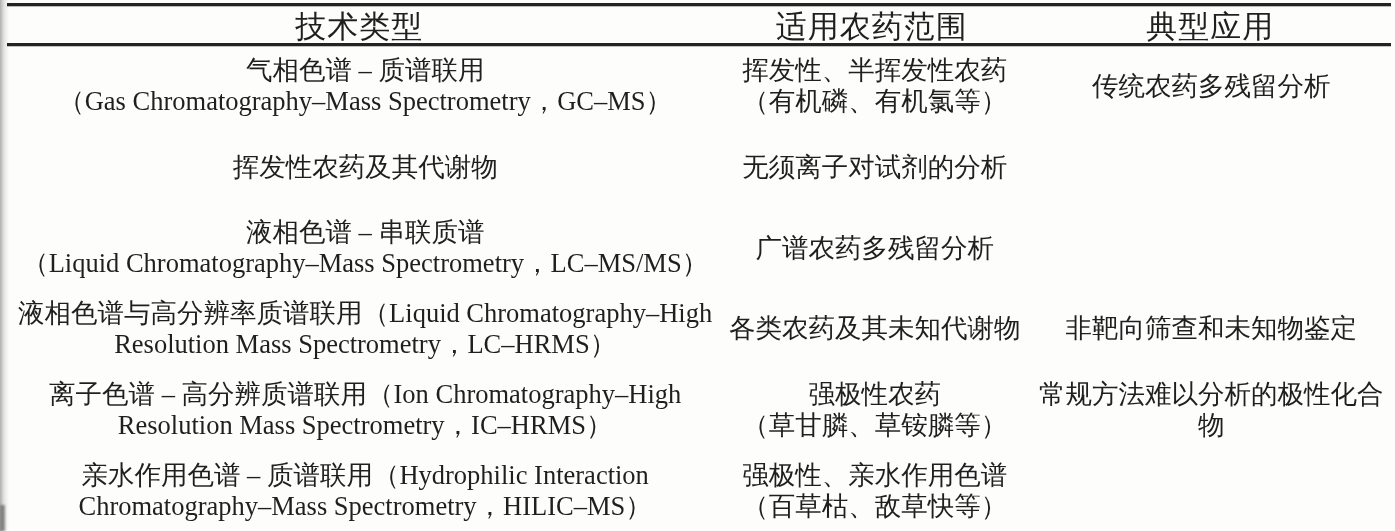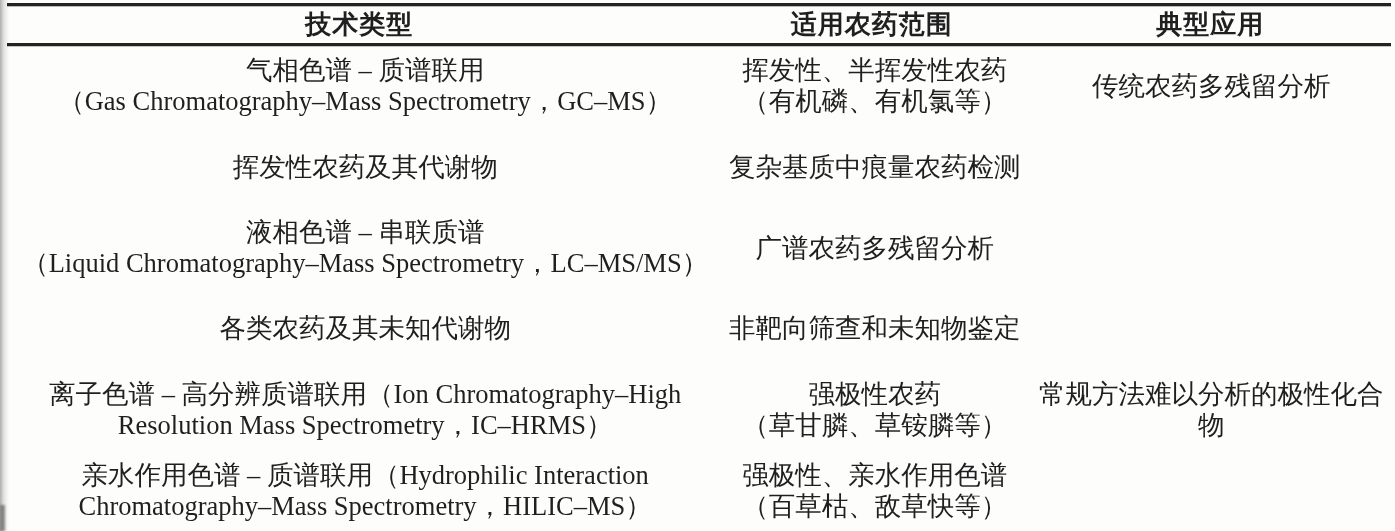--- a/index.html
+++ b/index.html
@@ -56,23 +56,22 @@
     position: absolute;
     top: 6px;
     left: 0;
     width: 100%;
     height: 37px;
   }
   .header-cell {
     display: flex;
     align-items: center;
     justify-content: center;
-    font-size: 26px;
+    font-size: 31px;
     letter-spacing: 1px;
-    font-weight: bold;
   }
   .body-rows {
     position: absolute;
     top: 46px;
     bottom: 0;
     left: 0;
     width: 100%;
     display: flex;
     flex-direction: column;
   }
@@ -120,34 +119,36 @@
 （Gas Chromatography–Mass Spectrometry，GC–MS）</div>
         <div class="cell">挥发性、半挥发性农药
 （有机磷、有机氯等）</div>
         <div class="cell">传统农药多残留分析</div>
       </div>
     </div>
 
     <div class="body-row">
       <div class="grid row-grid">
         <div class="cell">挥发性农药及其代谢物</div>
-        <div class="cell">复杂基质中痕量农药检测</div>
+        <div class="cell">无须离子对试剂的分析</div>
       </div>
     </div>
 
     <div class="body-row">
       <div class="grid row-grid">
         <div class="cell">液相色谱 – 串联质谱
 （Liquid Chromatography–Mass Spectrometry，LC–MS/MS）</div>
         <div class="cell">广谱农药多残留分析</div>
       </div>
     </div>
 
     <div class="body-row">
       <div class="grid row-grid">
+        <div class="cell">液相色谱与高分辨率质谱联用（Liquid Chromatography–High
+Resolution Mass Spectrometry，LC–HRMS）</div>
         <div class="cell">各类农药及其未知代谢物</div>
         <div class="cell">非靶向筛查和未知物鉴定</div>
       </div>
     </div>
 
     <div class="body-row">
       <div class="grid row-grid">
         <div class="cell">离子色谱 – 高分辨质谱联用（Ion Chromatography–High
 Resolution Mass Spectrometry，IC–HRMS）</div>
         <div class="cell">强极性农药

